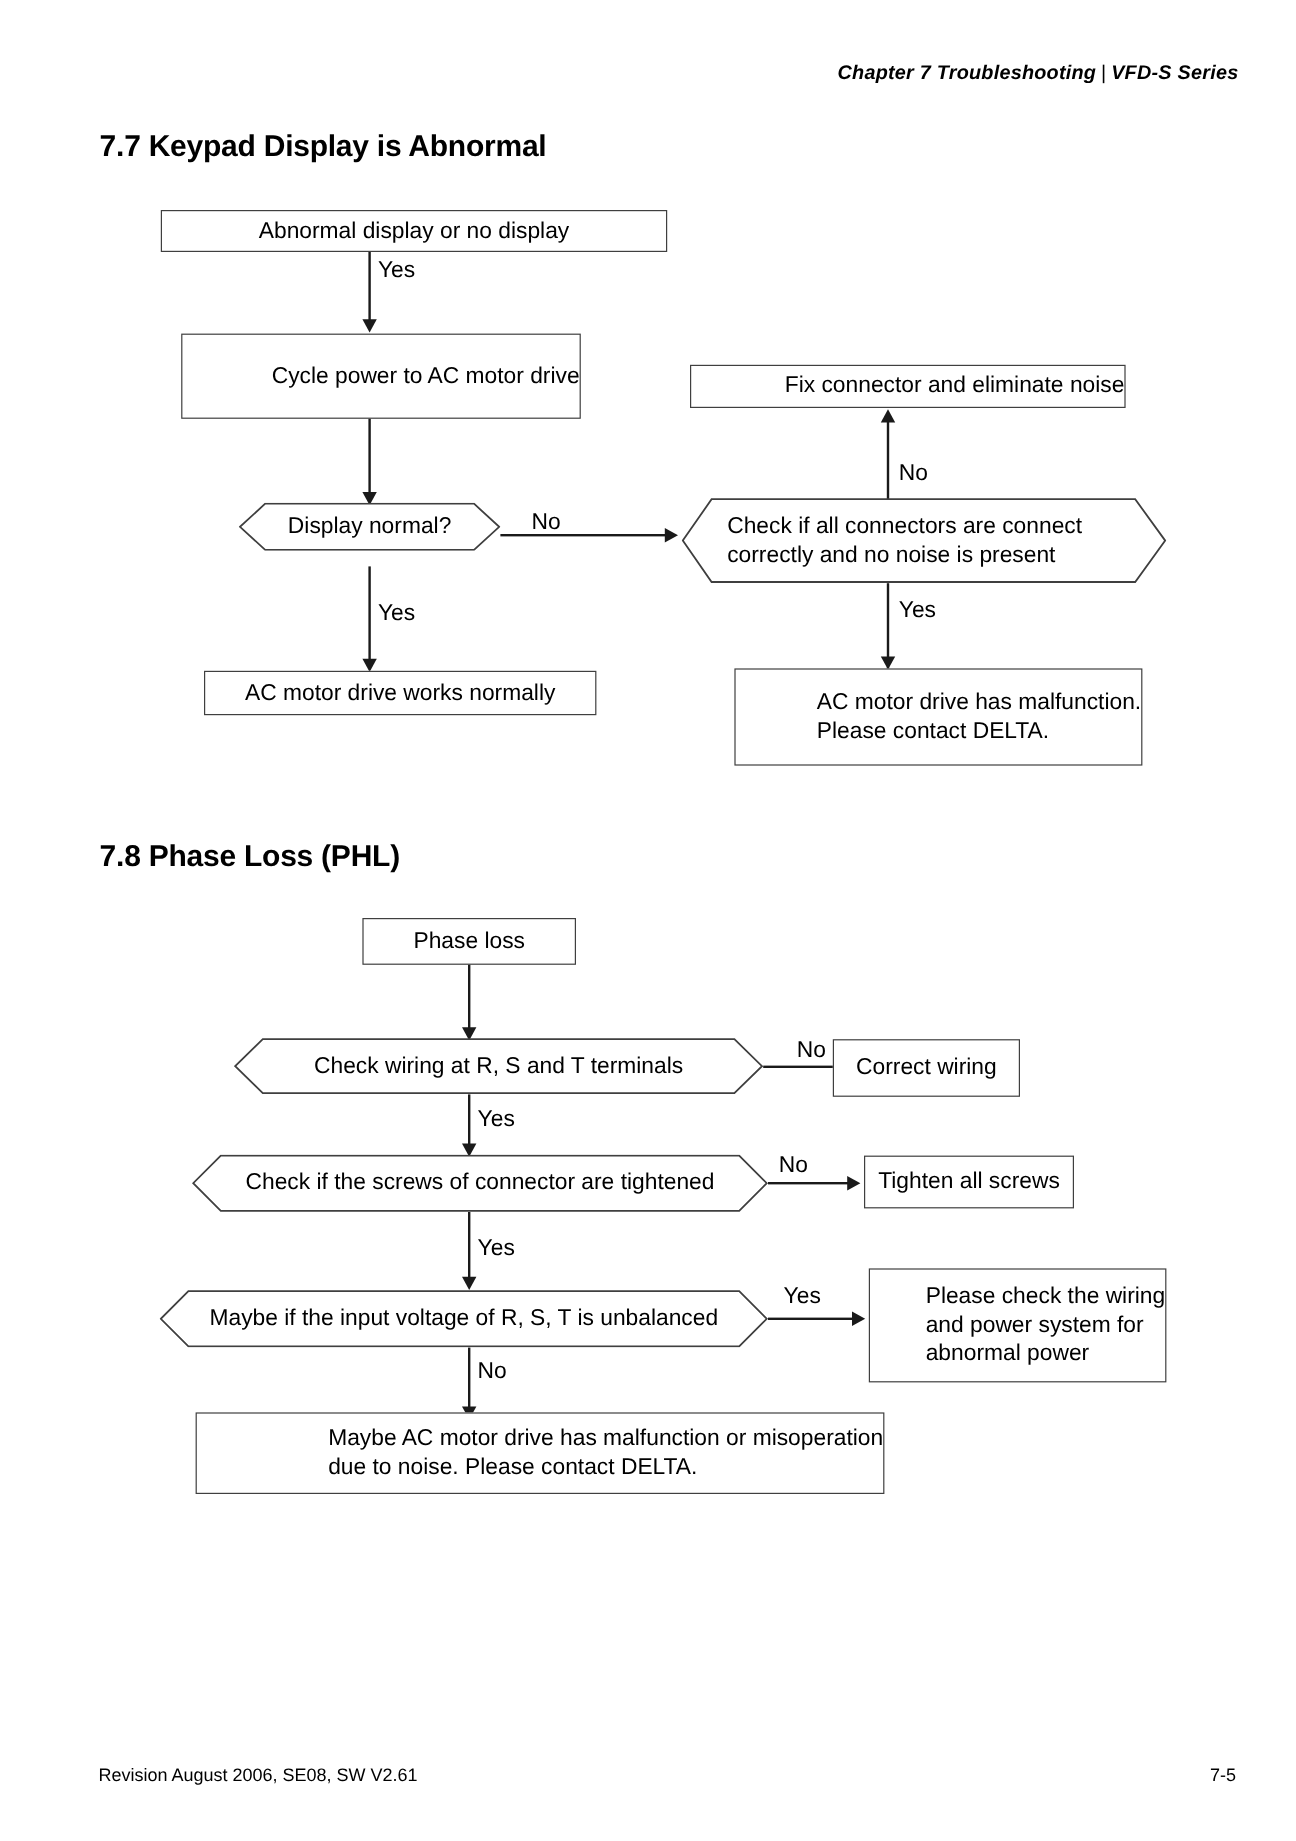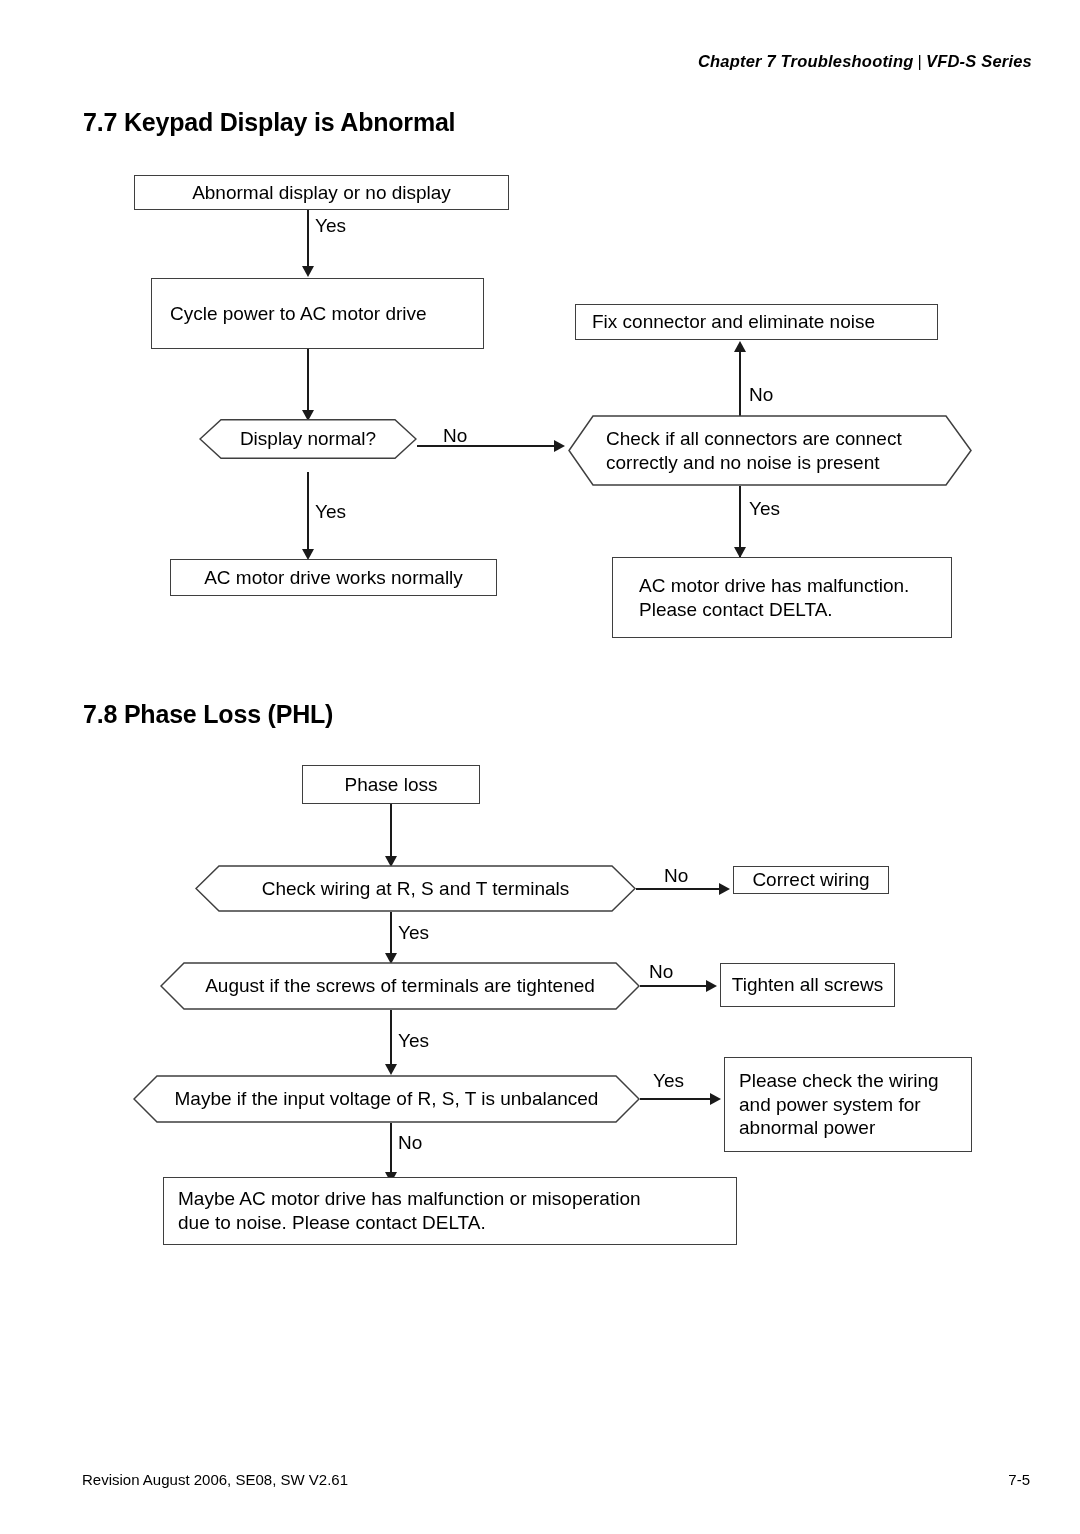--- a/index.html
+++ b/index.html
@@ -74,21 +74,21 @@
     align-items: center;
     font-size: 19px;
     line-height: 1.24;
     color: #000;
   }
   .box {
     border: 1.4px solid #3f3f3f;
     background: #ffffff;
   }
   .box.center { justify-content: center; text-align: center; }
-  .box.left   { justify-content: flex-start; text-align: left; padding-left: 12px; }
+  .box.left   { justify-content: flex-end; text-align: left; padding-left: 12px; }
   .box .txt { display: block; }
 
   
   .hex {
     position: absolute;
     box-sizing: border-box;
   }
   .hex svg {
     position: absolute;
     left: 0; top: 0;
@@ -148,21 +148,21 @@
 <body>
 
 <div id="page">
 
   <div class="header">
     <span>Chapter 7  Troubleshooting</span><span class="sep">|</span><span>VFD-S Series</span>
   </div>
 
   <div class="section-heading" id="h77">7.7 Keypad Display is Abnormal</div>
 
-  <div class="node box center" style="left:134px; top:175px; width:375px; height:35px;">
+  <div class="node box center" style="left:134px; top:175px; width:422px; height:35px;">
     <span class="txt">Abnormal display or no display</span>
   </div>
 
   <div class="vline" style="left:307px; top:210px; height:57px;"></div>
   <div class="arrow-down" style="left:302px; top:266px;"></div>
   <div class="edge-label" style="left:315px; top:216px;">Yes</div>
 
   <div class="node box left" style="left:151px; top:278px; width:333px; height:71px; padding-left:18px;">
     <span class="txt">Cycle power to AC motor drive</span>
   </div>
@@ -227,33 +227,33 @@
     <svg viewBox="0 0 441 47" preserveAspectRatio="none">
       <polygon points="24,1 417,1 440,23.5 417,46 24,46 1,23.5" fill="#ffffff" stroke="#3f3f3f" stroke-width="1.5" vector-effect="non-scaling-stroke"></polygon>
     </svg>
     <div class="hex-label">Check wiring at R, S and T terminals</div>
   </div>
 
   <div class="hline" style="left:636px; top:888px; width:89px;"></div>
   <div class="arrow-right" style="left:719px; top:883px;"></div>
   <div class="edge-label" style="left:664px; top:866px;">No</div>
 
-  <div class="node box center" style="left:733px; top:866px; width:156px; height:28px;justify-content:center;">
+  <div class="node box center" style="left:694px; top:866px; width:156px; height:48px;justify-content:center;">
     <span class="txt">Correct wiring</span>
   </div>
 
   <div class="vline" style="left:390px; top:912px; height:43px;"></div>
   <div class="arrow-down" style="left:385px; top:953px;"></div>
   <div class="edge-label" style="left:398px; top:923px;">Yes</div>
 
   <div class="hex center" style="left:160px; top:962px; width:480px; height:48px;">
     <svg viewBox="0 0 480 48" preserveAspectRatio="none">
       <polygon points="24,1 456,1 479,24 456,47 24,47 1,24" fill="#ffffff" stroke="#3f3f3f" stroke-width="1.5" vector-effect="non-scaling-stroke"></polygon>
     </svg>
-    <div class="hex-label">August if the screws of terminals are tightened</div>
+    <div class="hex-label">Check if the screws of connector are tightened</div>
   </div>
 
   <div class="hline" style="left:640px; top:985px; width:72px;"></div>
   <div class="arrow-right" style="left:706px; top:980px;"></div>
   <div class="edge-label" style="left:649px; top:962px;">No</div>
 
   <div class="node box center" style="left:720px; top:963px; width:175px; height:44px;">
     <span class="txt">Tighten all screws</span>
   </div>
 

